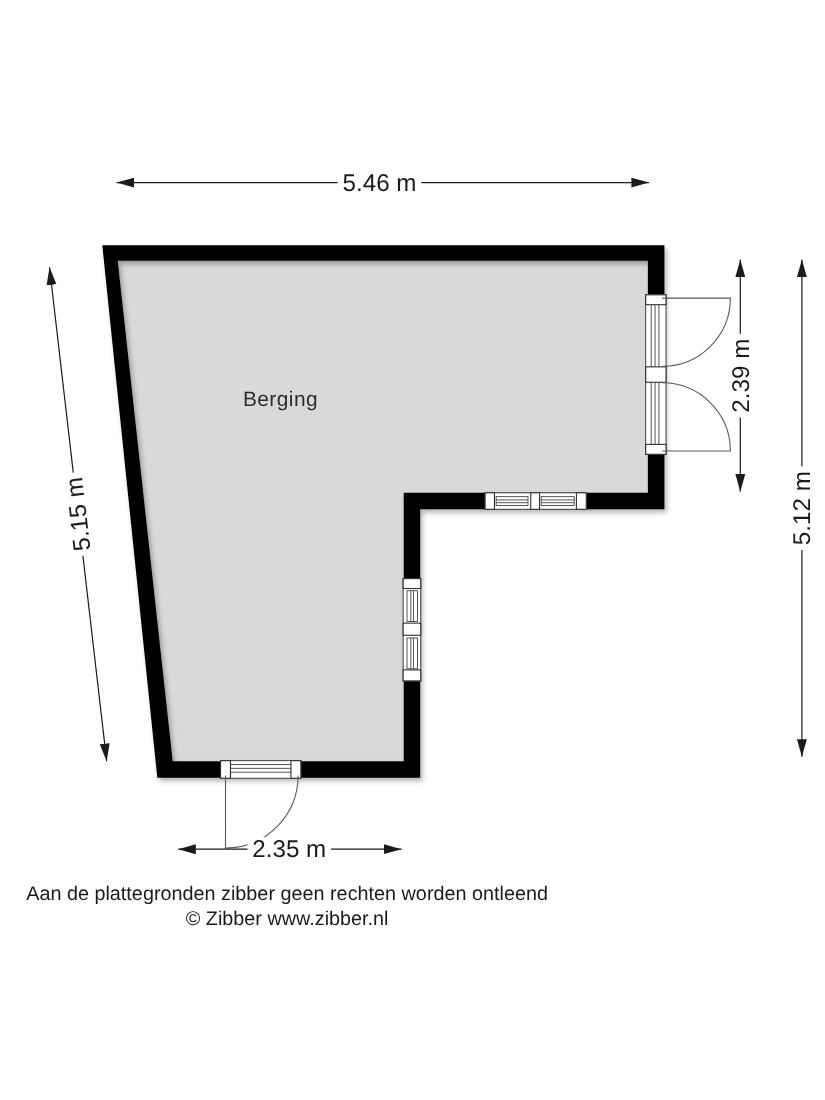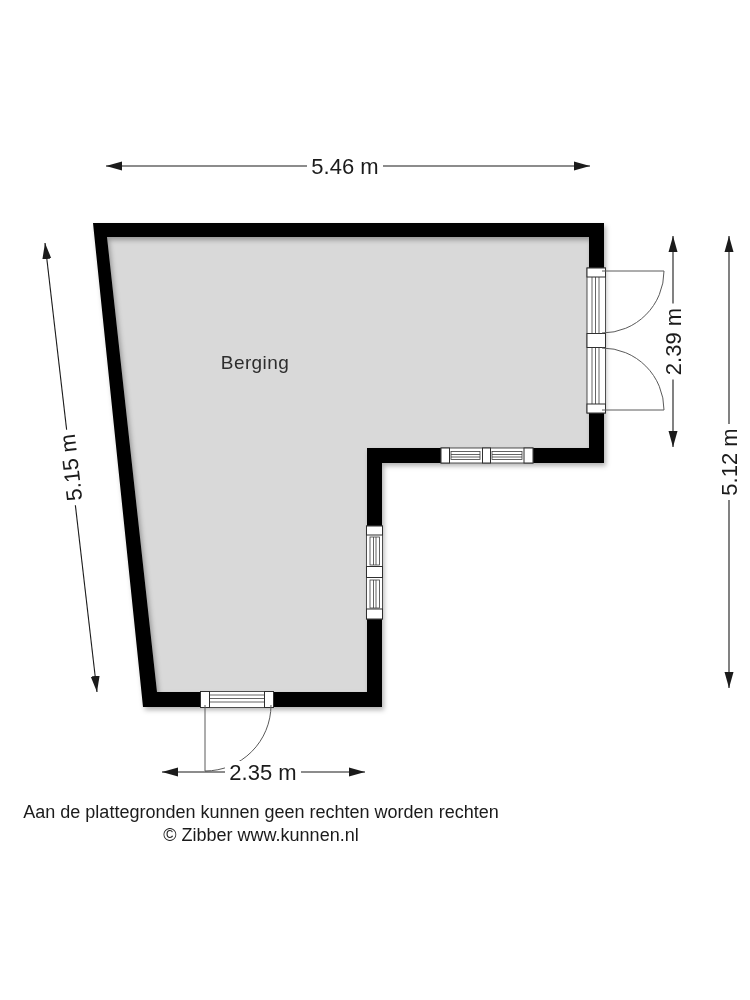--- a/index.html
+++ b/index.html
@@ -119,17 +119,17 @@
     </g>
 
     <g>
       <line class="dimline" x1="162" y1="772" x2="365" y2="772" marker-start="url(#ah)" marker-end="url(#ah)"></line>
       <rect class="dim-gap" x="225" y="761" width="76" height="22"></rect>
       <text class="dim-text" x="263" y="779.5">2.35 m</text>
     </g>
   </svg>
 
   <div class="footer">
-    <div>Aan de plattegronden kunnen geen rechten worden rechten</div>
-    <div>© Zibber www.kunnen.nl</div>
+    <div>Aan de plattegronden zibber geen rechten worden ontleend</div>
+    <div>© Zibber www.zibber.nl</div>
   </div>
 
 </div>
 
 </body></html>

